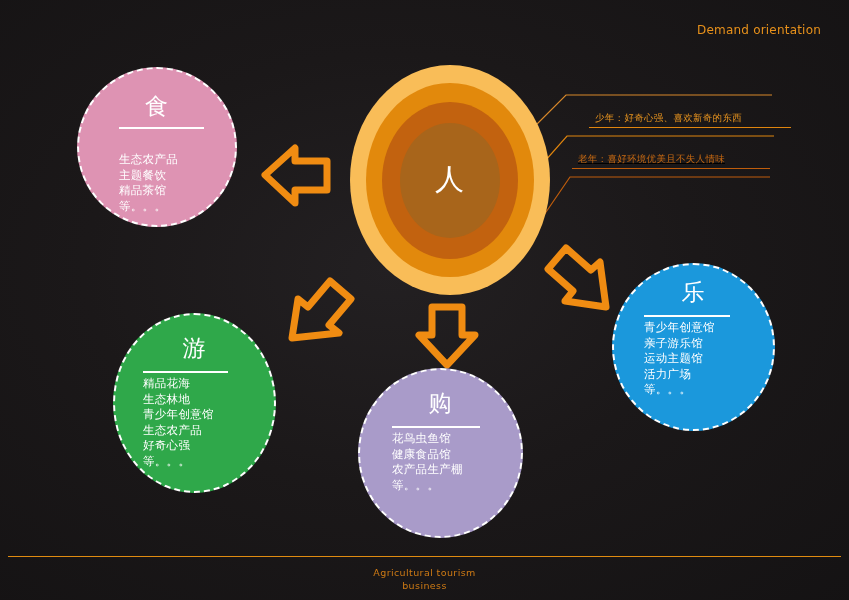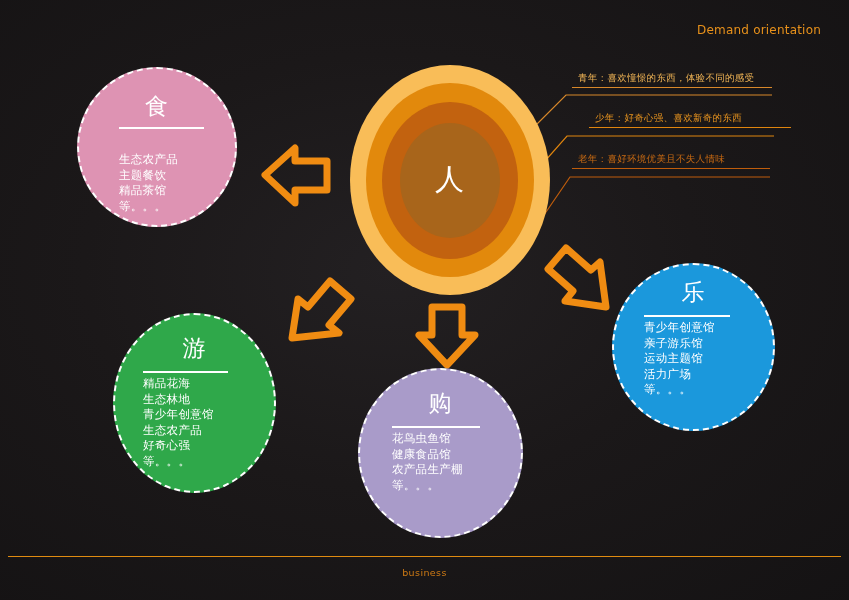--- a/index.html
+++ b/index.html
@@ -35,21 +35,21 @@
   
   .ann{position:absolute;}
   .ann .txt{font-size:9.5px;letter-spacing:.3px;white-space:nowrap;padding-left:6px;padding-bottom:2px;}
   .ann .rule{height:1px;width:100%;}
   .ann1{left:572px;top:72px;width:200px;}
   .ann1 .txt{color:#F0B455;}
   .ann1 .rule{background:#D8882A;}
   .ann2{left:572px;top:112px;width:202px;margin-left:17px;}
   .ann2 .txt{color:#E8941F;}
   .ann2 .rule{background:#E0850E;}
-  .ann3{left:572px;top:153px;width:198px;}
+  .ann3{left:572px;top:153px;width:198px;text-decoration:underline;}
   .ann3 .txt{color:#C96A12;}
   .ann3 .rule{background:#BF5D0C;}
 
   svg.connectors{position:absolute;left:0;top:0;width:849px;height:600px;pointer-events:none;}
 
   
   .bubble{position:absolute;border-radius:50%;border:2px dashed #ffffff;box-sizing:border-box;}
   .bubble .title{
     position:absolute;left:0;right:0;text-align:center;
     color:#fff;font-size:23px;font-weight:500;letter-spacing:1px;
@@ -114,24 +114,20 @@
   </svg>
 
   <div class="center-wrap">
     <div class="ring ring1"></div>
     <div class="ring ring2"></div>
     <div class="ring ring3"></div>
     <div class="ring ring4"></div>
     <div class="center-label">人</div>
   </div>
 
-  <div class="ann ann1">
-    <div class="txt">青年：喜欢憧憬的东西，体验不同的感受</div>
-    <div class="rule"></div>
-  </div>
   <div class="ann ann2">
     <div class="txt">少年：好奇心强、喜欢新奇的东西</div>
     <div class="rule"></div>
   </div>
   <div class="ann ann3">
     <div class="txt">老年：喜好环境优美且不失人情味</div>
     <div class="rule"></div>
   </div>
 
   <svg class="arrows" viewBox="0 0 849 600">
@@ -185,16 +181,17 @@
         <li>青少年创意馆</li>
         <li>亲子游乐馆</li>
         <li>运动主题馆</li>
         <li>活力广场</li>
         <li>等。。。</li>
       </ul>
   </div>
 
   <div class="footer-rule"></div>
   <div class="footer-txt">
+    <div>Agricultural tourism</div>
     <div>business</div>
   </div>
 
 </div>
 
 </body></html>

